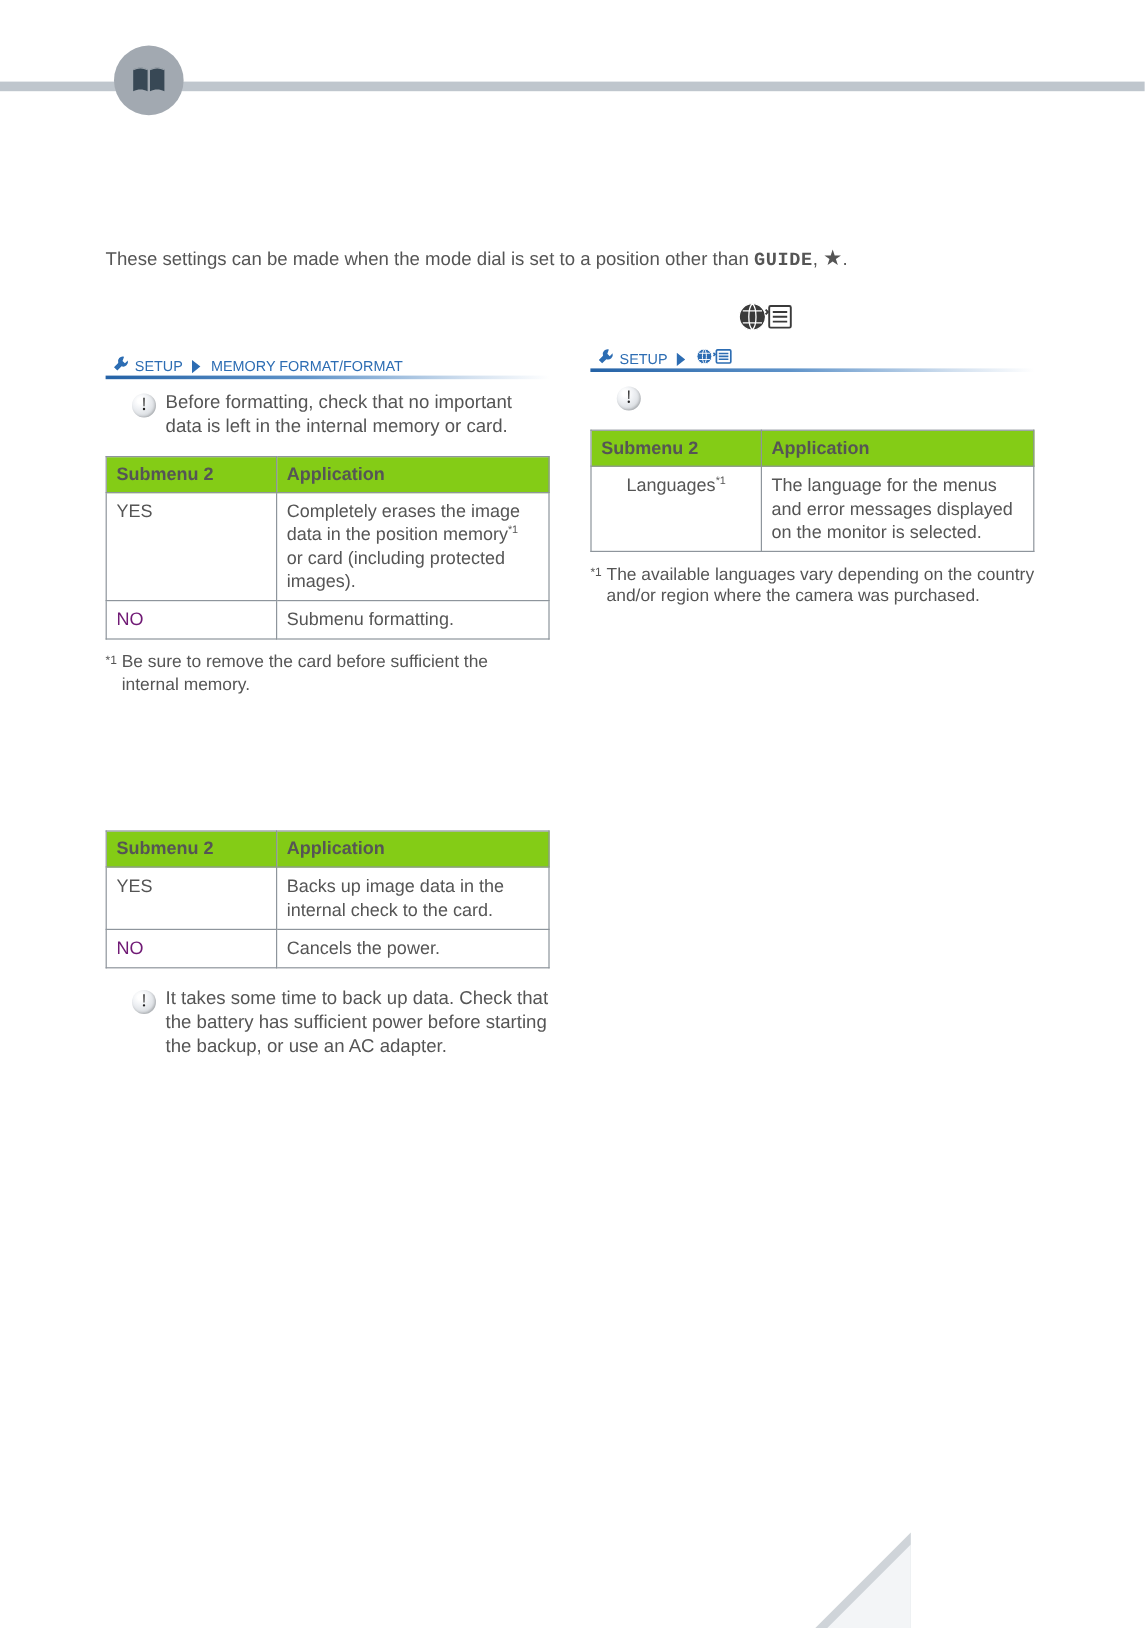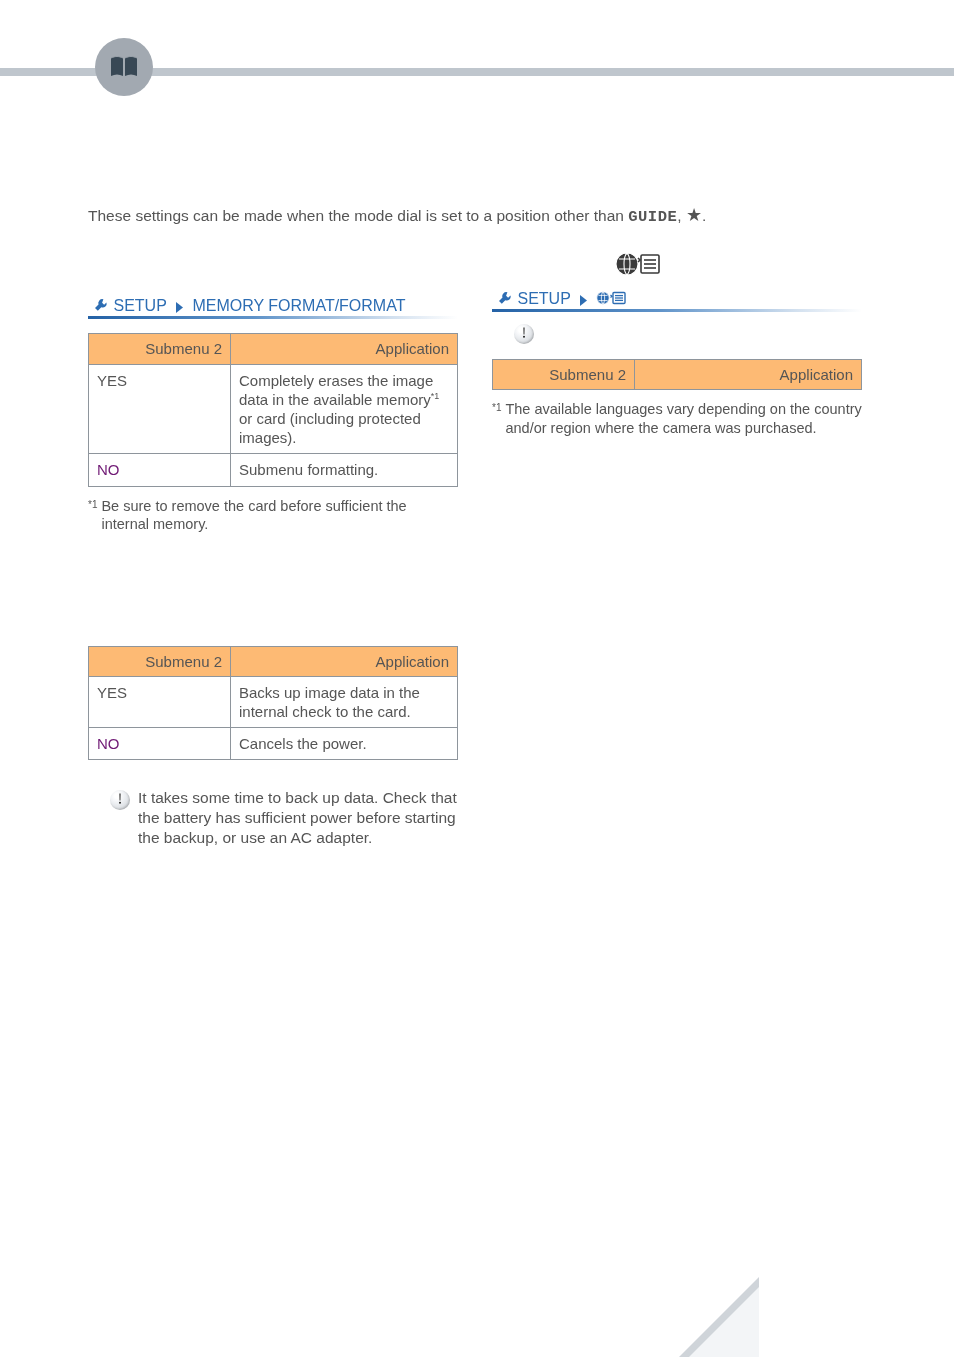--- a/index.html
+++ b/index.html
@@ -11,35 +11,35 @@
   .topicon-circle{width:58px;height:58px;border-radius:50%;background:#a2a9b1;display:flex;align-items:center;justify-content:center}
   .topicon-circle svg{width:30px;height:24px}
   
   .intro{position:absolute;left:88px;top:204px;color:#555}
   .intro .guide{font-family:"Courier New",monospace;font-weight:600;letter-spacing:.5px}
   .intro .star{font-size:18px}
   
   .col-left{position:absolute;left:88px;top:292px;width:370px}
   .col-right{position:absolute;left:492px;top:253px;width:370px}
   
-  .sec-head{color:#2d6db3;font-size:16px;padding:4px 0 3px 6px;position:relative;margin-bottom:10px}
+  .sec-head{color:#2d6db3;font-size:12px;padding:4px 0 3px 6px;position:relative;margin-bottom:10px}
   .sec-head .arrow{margin:0 4px}
   .sec-head .underline{position:absolute;left:0;right:0;bottom:0;height:3px;
     background:linear-gradient(to right,#2462a6 0%,#5f93c9 45%,#d2e0ef 82%,#ffffff 100%)}
   
   .info-row{display:flex;margin:6px 0 6px 22px}
   .info-row .bullet{flex:0 0 auto;margin-right:8px;margin-top:2px}
   .info-row .txt{flex:1;color:#555}
   .dcircle{display:inline-block;width:20px;height:20px;border-radius:50%;
     background:radial-gradient(circle at 35% 30%, #fff 0 12%, #f0f2f5 35%, #c7ccd1 100%);
     box-shadow:inset -1px -1px 2px rgba(0,0,0,.2);position:relative}
   .dcircle svg{position:absolute;left:3px;top:2px;width:14px;height:14px}
   
   table{border-collapse:collapse;width:100%;margin-top:14px}
-  th{background:#fdba74;color:#555;font-weight:400;font-size:15px;padding:5px 8px;text-align:right;border:1px solid #8e959c}
+  th{background:#84cc16;color:#555;font-weight:700;font-size:15px;padding:5px 8px;text-align:left;border:1px solid #8e959c}
   td{border:1px solid #8e959c;padding:6px 8px;vertical-align:top;color:#555;font-size:15px}
   td.sub{color:#555}
   td.no{color:#701a75}
   
   .foot{margin-top:10px;color:#555;font-size:14.5px;display:flex}
   .foot .sup{font-size:10px;vertical-align:super;margin-right:4px;margin-top:2px}
   .foot .ftxt{flex:1}
   sup{font-size:9px;vertical-align:super}
   
   .globe-menu{position:absolute;right:98px;top:250px}
@@ -89,31 +89,37 @@
             <path d="M9.4 1.3a4 4 0 0 0-4.9 5.2L1 10l2.8 2.8 3.5-3.5a4 4 0 0 0 5.2-4.9l-2.4 2.4-2-2z" fill="#2d6db3"></path>
           </svg></span>
       <span>SETUP</span>
       <span class="arrow glyph"><svg width="9" height="11" viewBox="0 0 9 11">
             <path d="M1 0l7 5.5L1 11z" fill="#2d6db3"></path>
           </svg></span>
       <span>MEMORY FORMAT/FORMAT</span>
       <div class="underline"></div>
     </div>
 
+    <div class="info-row">
+      <span class="bullet"><span class="dcircle"><svg viewBox="0 0 14 14">
+              <path d="M6.4 1.5h1.2l-.2 7h-.8zM7 11.8a1 1 0 1 1 0-2 1 1 0 0 1 0 2z" fill="#222"></path>
+            </svg></span></span>
+      <span class="txt">Before formatting, check that no important data is left in the internal memory or card.</span>
+    </div>
 
     <table>
       <tbody>
           <tr>
         <th style="width:125px">Submenu 2</th>
         <th>Application</th>
       </tr>
       <tr>
         <td class="sub">YES</td>
         <td>
-          <span>Completely erases the image data in the available memory</span><sup>*1</sup><span> or card (including protected images).</span>
+          <span>Completely erases the image data in the position memory</span><sup>*1</sup><span> or card (including protected images).</span>
         </td>
       </tr>
       <tr>
         <td class="no">NO</td>
         <td>Submenu formatting.</td>
       </tr>
     </tbody>
       </table>
 
     <div class="foot">
@@ -133,21 +139,21 @@
           <td class="sub">YES</td>
           <td>Backs up image data in the internal check to the card.</td>
         </tr>
         <tr>
           <td class="no">NO</td>
           <td>Cancels the power.</td>
         </tr>
       </tbody>
         </table>
 
-      <div class="info-row" style="margin-top:28px">
+      <div class="info-row" style="margin-top:16px">
         <span class="bullet"><span class="dcircle"><svg viewBox="0 0 14 14">
                 <path d="M6.4 1.5h1.2l-.2 7h-.8zM7 11.8a1 1 0 1 1 0-2 1 1 0 0 1 0 2z" fill="#222"></path>
               </svg></span></span>
         <span class="txt">It takes some time to back up data. Check that the battery has sufficient power before starting the backup, or use an AC adapter.</span>
       </div>
     </div>
   </div>
 
   <div class="col-right">
 
@@ -180,20 +186,26 @@
             </svg></span></span>
       <span class="txt"></span>
     </div>
 
     <table>
       <tbody>
           <tr>
         <th style="width:125px">Submenu 2</th>
         <th>Application</th>
       </tr>
+      <tr>
+        <td class="sub" style="text-align:center">
+          <span>Languages</span><sup>*1</sup>
+        </td>
+        <td>The language for the menus and error messages displayed on the monitor is selected.</td>
+      </tr>
     </tbody>
       </table>
 
     <div class="foot">
       <span class="sup">*1</span>
       <span class="ftxt">The available languages vary depending on the country and/or region where the camera was purchased.</span>
     </div>
   </div>
 
   <div class="corner"></div>

